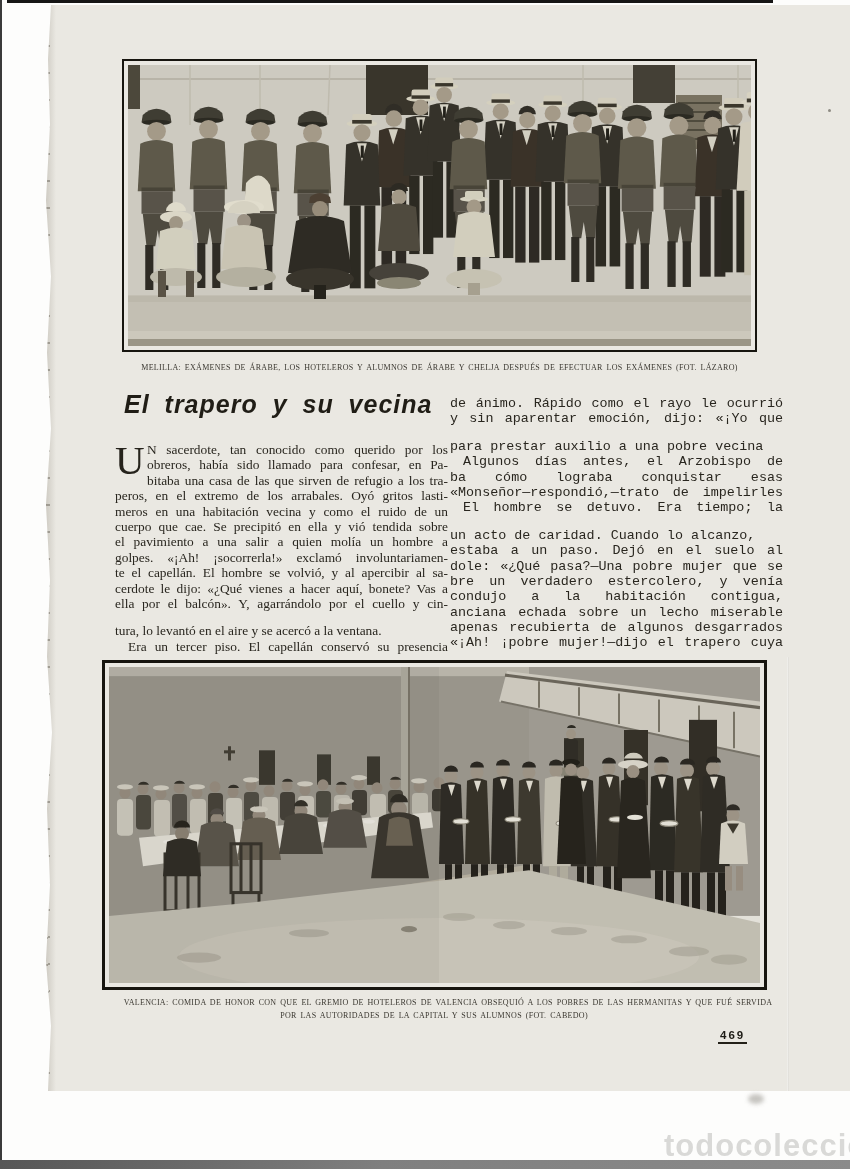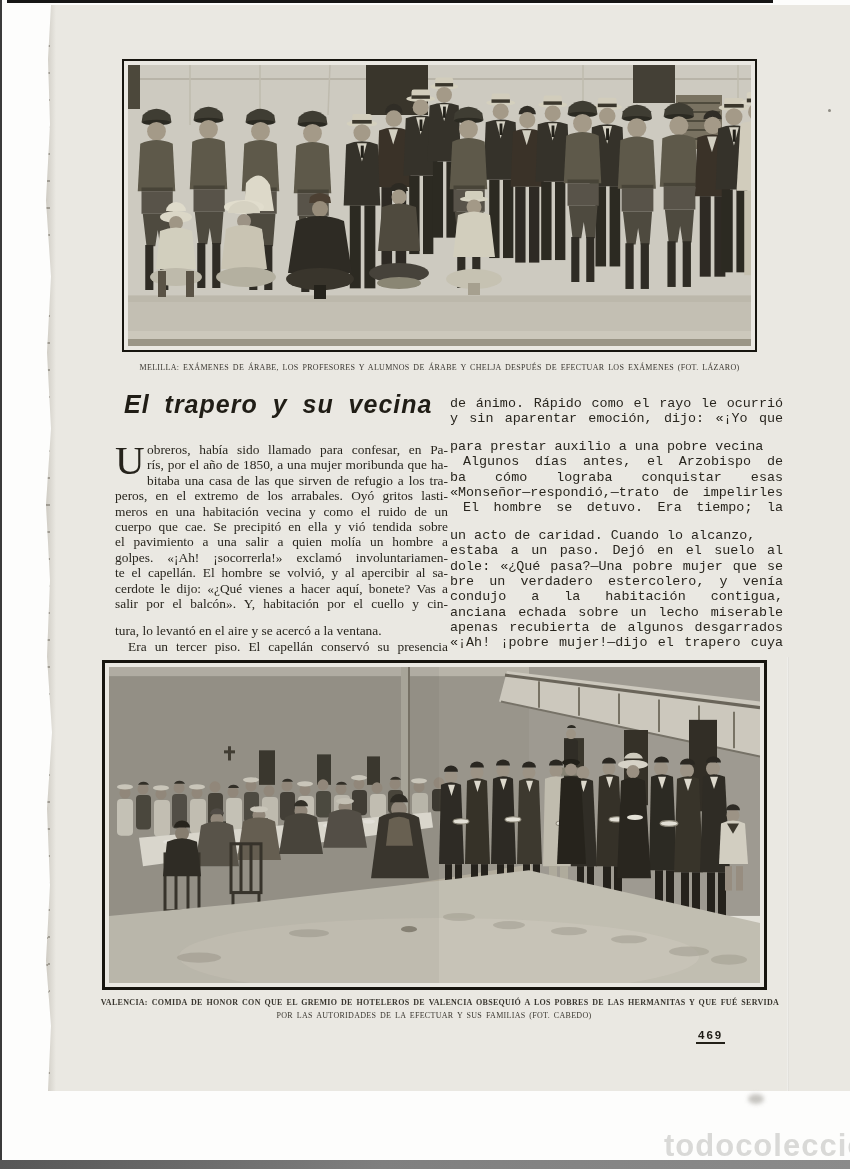--- a/index.html
+++ b/index.html
@@ -30,37 +30,37 @@
   
   .photo-frame{position:absolute;box-sizing:border-box;border:2px solid #17150f;padding:4px;background:#eae8e2;}
   .photo-frame.thick{border-width:3px;}
   .photo-frame svg{display:block;width:100%;height:100%;}
   #photo1{left:78px;top:54px;width:635px;height:293px;}
   #photo2{left:58px;top:655px;width:665px;height:330px;}
 
   .caption{position:absolute;text-align:center;font-size:8px;letter-spacing:.3px;word-spacing:1.5px;
            color:#3a3730;white-space:nowrap;}
   #caption1{left:44px;top:358px;width:703px;}
-  #caption2a{left:36px;top:993px;width:720px;font-weight:bold;}
+  #caption2a{left:44px;top:993px;width:720px;}
   #caption2b{left:30px;top:1006px;width:720px;}
 
   
   .article-title{position:absolute;left:80px;top:385px;font-family:"Liberation Sans",sans-serif;
                  font-style:italic;font-weight:bold;font-size:25px;letter-spacing:1px;word-spacing:7px;
                  color:#201d16;}
   .col{position:absolute;width:333px;font-size:13.4px;line-height:15.4px;color:#29261f;}
   #col-left{left:71px;top:437px;}
   #col-right{left:406px;top:391px;font-family:Liberation Mono, monospace;}
   .tline{height:15.4px;overflow:hidden;text-align:justify;text-align-last:justify;}
   .tline.end{text-align:left;text-align-last:left;margin-top:12px;}
   .tline.ind{text-indent:13px;}
   .dropcap{float:left;width:28px;height:30px;font-size:41px;line-height:34px;color:#26231c;
            margin:1px 4px 0 0;}
 
-  .page-number{position:absolute;left:652px;top:1024px;font-family:"Liberation Sans",sans-serif;
+  .page-number{position:absolute;left:674px;top:1024px;font-family:"Liberation Sans",sans-serif;
                font-weight:bold;font-size:11.5px;letter-spacing:2px;color:#1d1b15;
                border-bottom:2.5px solid #232018;padding:0 2px 1px 2px;}
 </style>
 </head>
 <body>
 
 <div id="stage">
 
   <div class="page">
     <div class="tear-marks"></div>
@@ -199,38 +199,38 @@
           <circle cx="346" cy="142" r="7.5" fill="#a79c8c"></circle>
           <path d="M330,150 q16,-7 32,0 l5,42 h-42 z" fill="#d8d4c5"></path>
           <ellipse cx="346" cy="214" rx="28" ry="10" fill="#ccc8b9"></ellipse>
           <rect x="340" y="218" width="12" height="12" fill="#aaa494"></rect>
         </g>
 
         <rect x="0" y="0" width="623" height="281" fill="#6b5c42" opacity="0.05"></rect>
       </svg>
     </div>
 
-    <div class="caption" id="caption1">MELILLA: EXÁMENES DE ÁRABE, LOS PROFESORES Y ALUMNOS DE ÁRABE Y CHELJA DESPUÉS DE EFECTUAR LOS EXÁMENES (FOT. LÁZARO)</div>
+    <div class="caption" id="caption1">MELILLA: EXÁMENES DE ÁRABE, LOS HOTELEROS Y ALUMNOS DE ÁRABE Y CHELJA DESPUÉS DE EFECTUAR LOS EXÁMENES (FOT. LÁZARO)</div>
 
     <div class="article-title">El trapero y su vecina</div>
 
     <div class="col" id="col-left">
       <div class="dropcap">U</div>
       <div>
+          <div class="tline">N sacerdote, tan conocido como querido por los</div>
           <div class="tline">obreros, había sido llamado para confesar, en Pa-</div>
-          <div class="tline">rís, por el año de 1850, a una mujer moribunda que ha-</div>
           <div class="tline">bitaba una casa de las que sirven de refugio a los tra-</div>
           <div class="tline">peros, en el extremo de los arrabales. Oyó gritos lasti-</div>
           <div class="tline">meros en una habitación vecina y como el ruido de un</div>
           <div class="tline">cuerpo que cae. Se precipitó en ella y vió tendida sobre</div>
           <div class="tline">el pavimiento a una salir a quien molía un hombre a</div>
           <div class="tline">golpes. «¡Ah! ¡socorrerla!» exclamó involuntariamen-</div>
           <div class="tline">te el capellán. El hombre se volvió, y al apercibir al sa-</div>
           <div class="tline">cerdote le dijo: «¿Qué vienes a hacer aquí, bonete? Vas a</div>
-          <div class="tline">salir por el balcón». Y, habitación por el cuello y cin-</div>
+          <div class="tline">ella por el balcón». Y, agarrándolo por el cuello y cin-</div>
           <div class="tline end">tura, lo levantó en el aire y se acercó a la ventana.</div>
           <div class="tline ind">Era un tercer piso. El capellán conservó su presencia</div>
         </div>
     </div>
 
     <div class="col" id="col-right">
       <div>
           <div class="tline">de ánimo. Rápido como el rayo le ocurrió un recuerdo,</div>
           <div class="tline">y sin aparentar emoción, dijo: «¡Yo que venía a buscaros</div>
           <div class="tline end">para prestar auxilio a una pobre vecina que se muere».</div>
@@ -536,21 +536,21 @@
           <ellipse cx="90" cy="286" rx="22" ry="5"></ellipse>
             <ellipse cx="200" cy="262" rx="20" ry="4"></ellipse>
         </g>
         <ellipse cx="300" cy="258" rx="8" ry="3" fill="#8f8a7d"></ellipse>
         <rect x="0" y="0" width="651" height="311" fill="#6b5c42" opacity="0.05"></rect>
         <rect x="0" y="0" width="330" height="311" fill="#000000" opacity="0.04"></rect>
       </svg>
     </div>
 
     <div class="caption" id="caption2a">VALENCIA: COMIDA DE HONOR CON QUE EL GREMIO DE HOTELEROS DE VALENCIA OBSEQUIÓ A LOS POBRES DE LAS HERMANITAS Y QUE FUÉ SERVIDA</div>
-    <div class="caption" id="caption2b">POR LAS AUTORIDADES DE LA EFECTUAR Y SUS FAMILIAS (FOT. CABEDO)</div>
+    <div class="caption" id="caption2b">POR LAS AUTORIDADES DE LA CAPITAL Y SUS ALUMNOS (FOT. CABEDO)</div>
 
     <div class="page-number">469</div>
     <div class="fold-line"></div>
   </div>
 
   <div class="edge-line-left"></div>
   <div class="edge-line-top"></div>
   <div class="smudge"></div>
   <div class="speck" style="left:828px;top:109px;"></div>
   <div class="watermark">todocoleccion</div>

